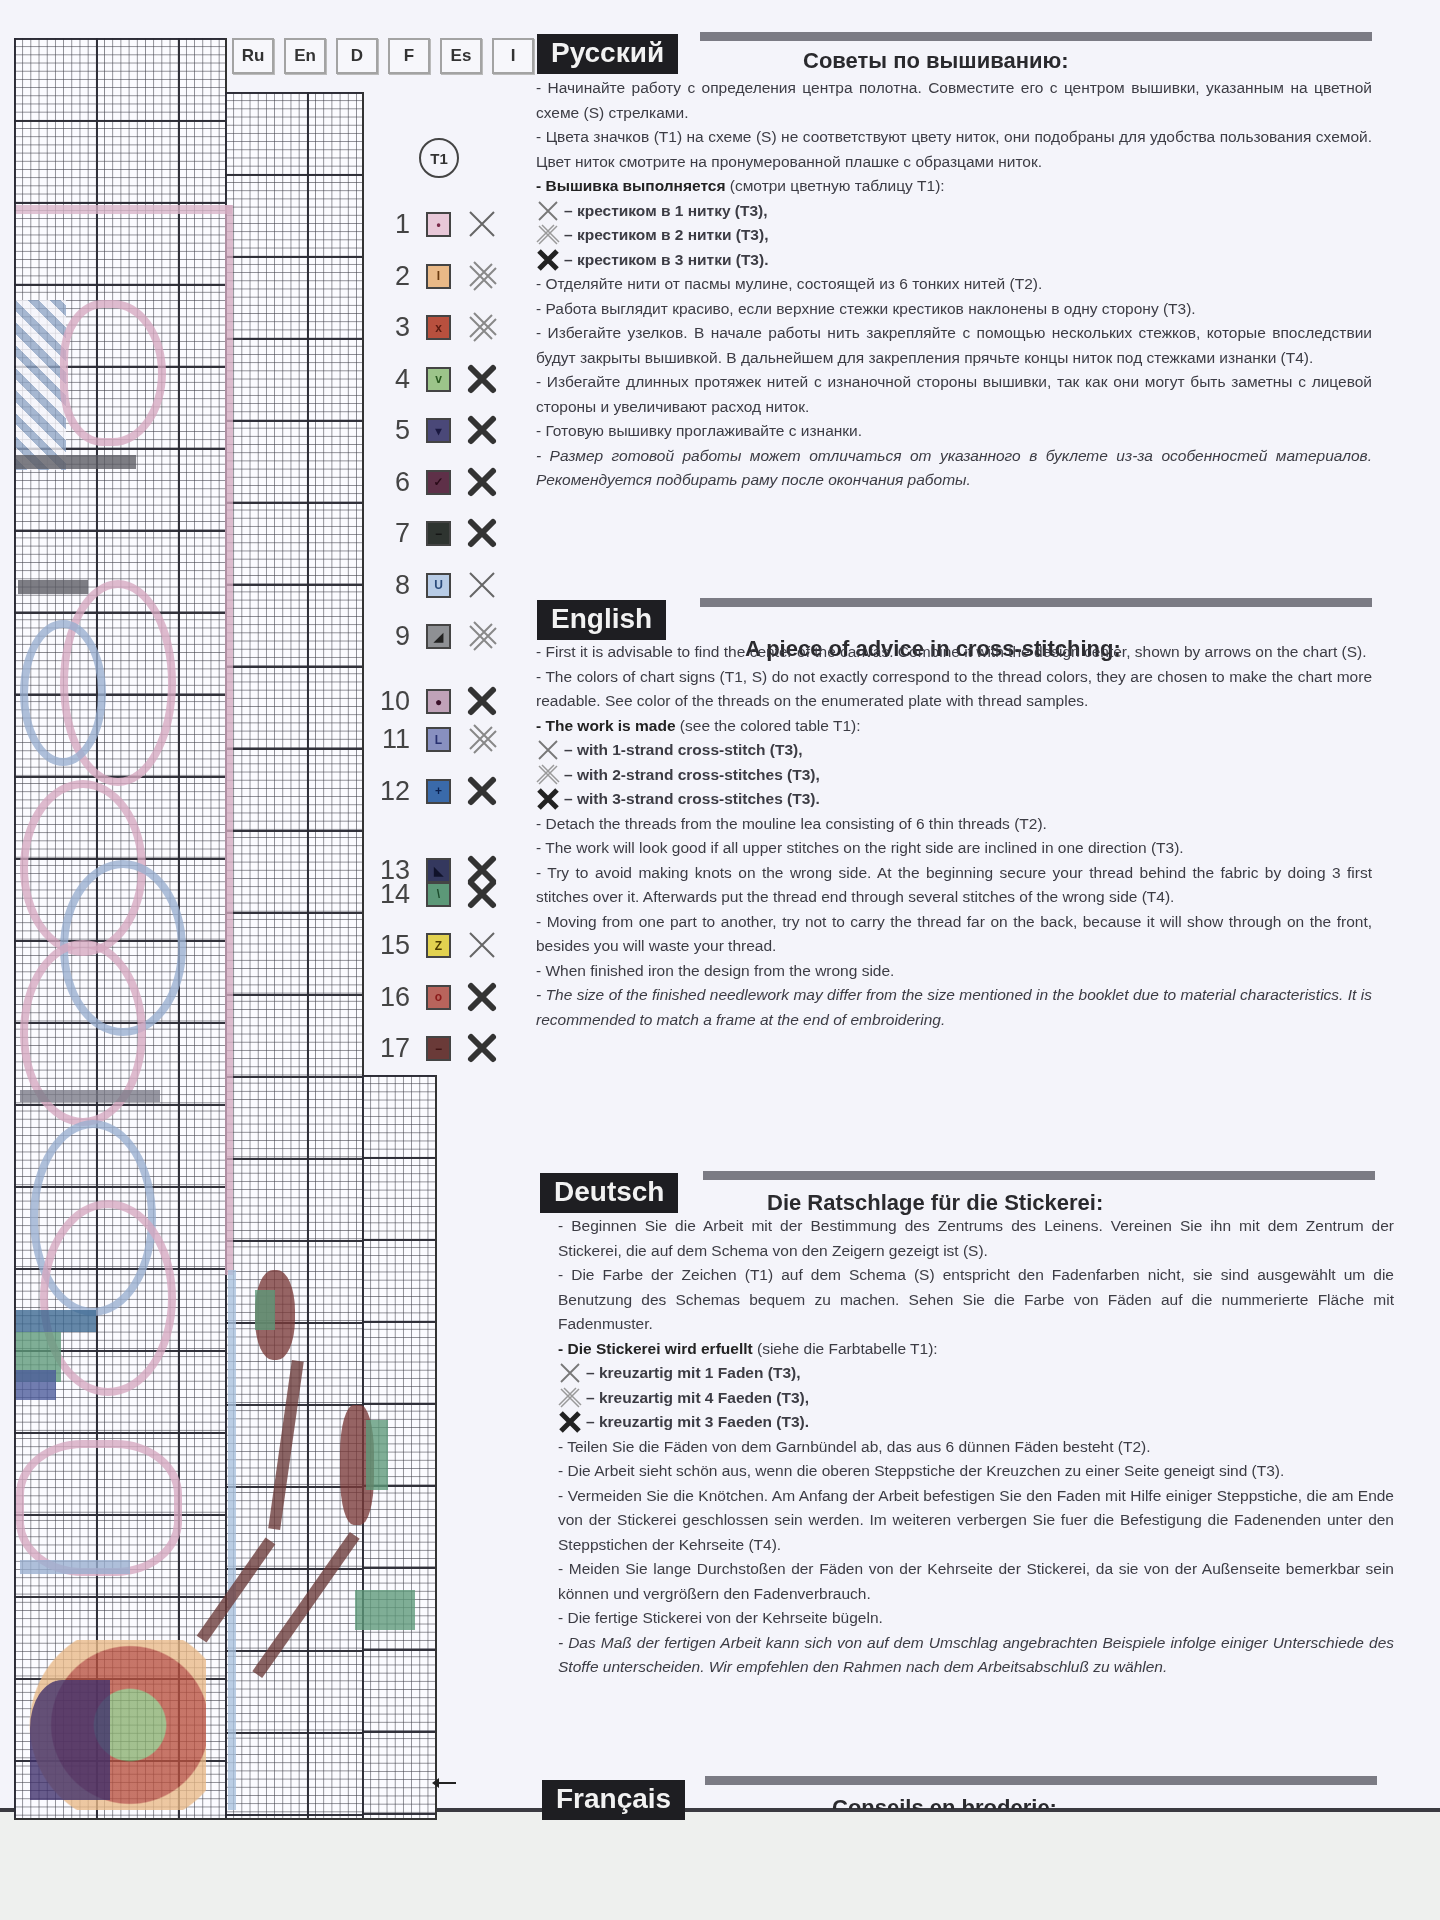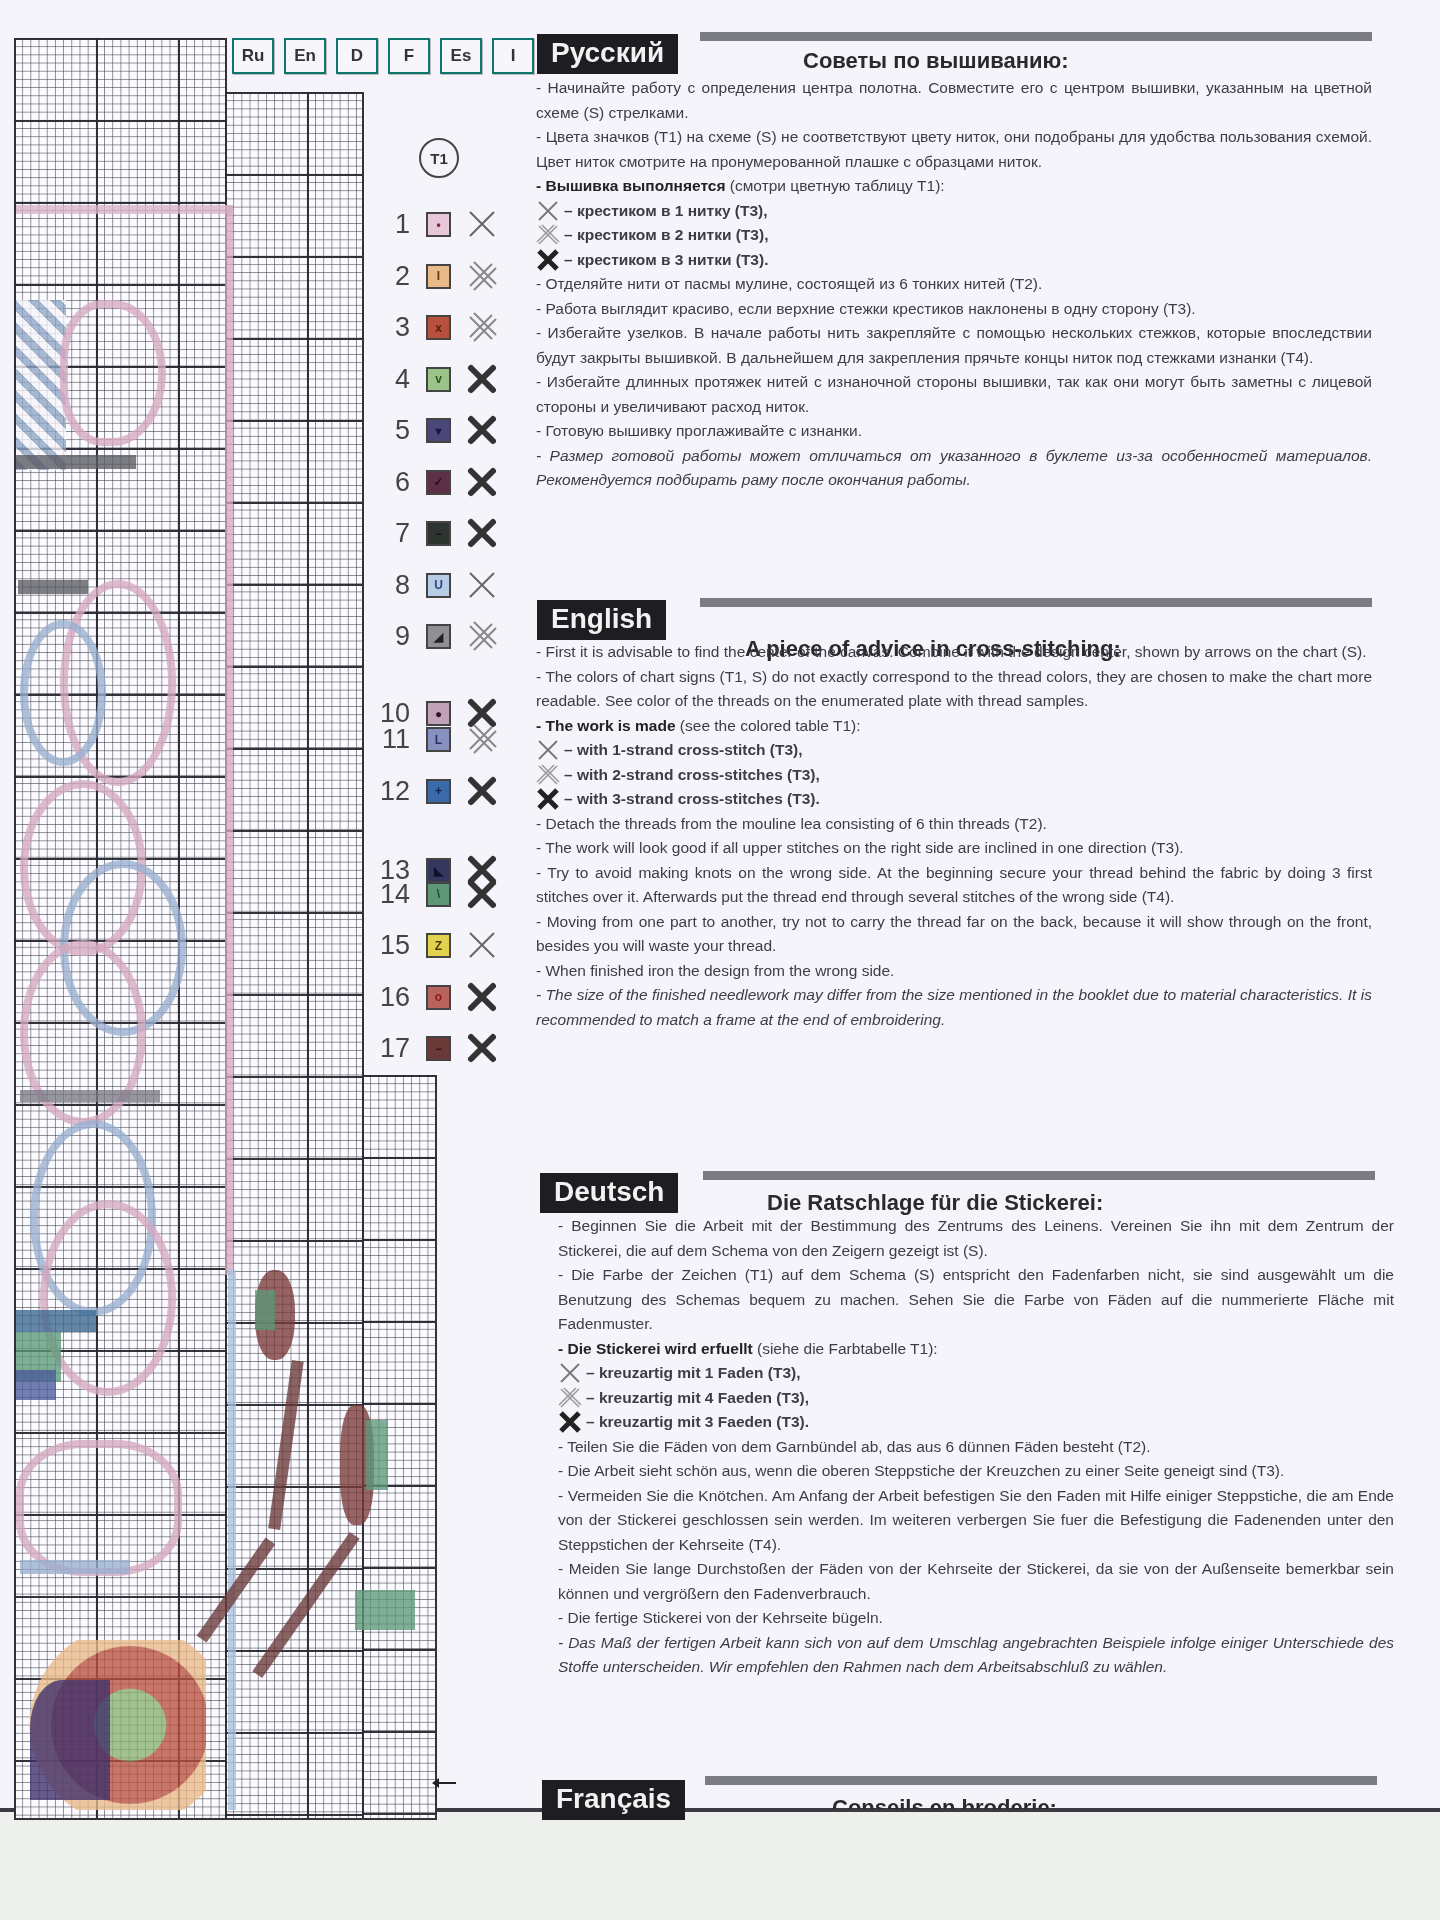--- a/index.html
+++ b/index.html
@@ -18,21 +18,21 @@
       linear-gradient(to right, rgba(60,60,70,.6) 0 1px, transparent 1px),
       linear-gradient(to bottom, rgba(60,60,70,.6) 0 1px, transparent 1px);
     background-size:82px 82px,82px 82px,8.2px 8.2px,8.2px 8.2px;
     border-right:2px solid #333;border-bottom:2px solid #333;}
   .stitch{position:absolute;opacity:.78;}
   .center-arrow{position:absolute;left:438px;top:1782px;width:18px;height:2px;background:#222;}
   .center-arrow:before{content:"";position:absolute;left:-6px;top:-4px;border-right:7px solid #222;border-top:5px solid transparent;border-bottom:5px solid transparent;}
 
   
   .lang-tabs{position:absolute;left:232px;top:38px;display:flex;gap:10px;}
-  .lang-tab{width:38px;height:32px;border:2px solid #0f766e;background:#f7f7fb;display:flex;align-items:center;justify-content:center;font-weight:bold;font-size:17px;color:#333;box-shadow:1px 1px 0 #bbb;}
+  .lang-tab{width:38px;height:32px;border:2px solid #a3a3a3;background:#f7f7fb;display:flex;align-items:center;justify-content:center;font-weight:bold;font-size:17px;color:#333;box-shadow:1px 1px 0 #bbb;}
 
   
   .t1{position:absolute;left:419px;top:138px;width:36px;height:36px;border:2px solid #444;border-radius:50%;display:flex;align-items:center;justify-content:center;font-weight:bold;font-size:15px;color:#333;}
   .legend{position:absolute;left:372px;top:205px;}
   .legend-row{position:absolute;left:0;height:40px;width:140px;}
   .legend-num{position:absolute;right:102px;top:4px;font-size:27px;color:#444;}
   .swatch{position:absolute;left:54px;top:7px;width:25px;height:25px;border:2px solid #444;box-sizing:border-box;display:flex;align-items:center;justify-content:center;font-size:12px;font-weight:bold;}
   .xmark{position:absolute;left:94px;top:3px;width:32px;height:32px;}
 
   
@@ -160,21 +160,21 @@
         <path d="M4 4 L28 28 M28 4 L4 28" stroke="#666" stroke-width="2"></path>
       </svg>
     </div>
     <div class="legend-row" style="top: 412px;">
       <span class="legend-num">9</span>
       <span class="swatch" style="background:#8e9094;color:#222">◢</span>
       <svg class="xmark" viewBox="0 0 32 32">
         <path d="M4 6 L26 28 M8 2 L30 24 M26 4 L4 26 M30 8 L8 30" stroke="#888" stroke-width="2"></path>
       </svg>
     </div>
-    <div class="legend-row" style="top: 489px;">
+    <div class="legend-row" style="top: 477px;">
       <span class="legend-num">10</span>
       <span class="swatch" style="background:#c0a2b8;color:#3a1028">●</span>
       <svg class="xmark" viewBox="0 0 32 32">
         <path d="M5 5 L27 27 M27 5 L5 27" stroke="#333" stroke-width="6" stroke-linecap="round"></path>
       </svg>
     </div>
     <div class="legend-row" style="top: 515px;">
       <span class="legend-num">11</span>
       <span class="swatch" style="background:#8890c0;color:#283070">L</span>
       <svg class="xmark" viewBox="0 0 32 32">

